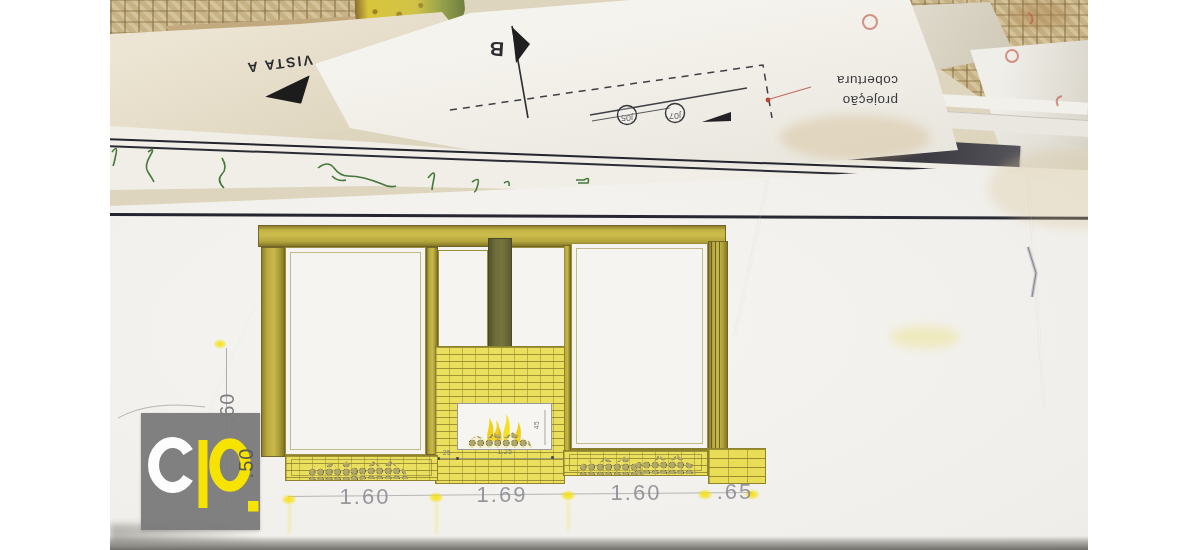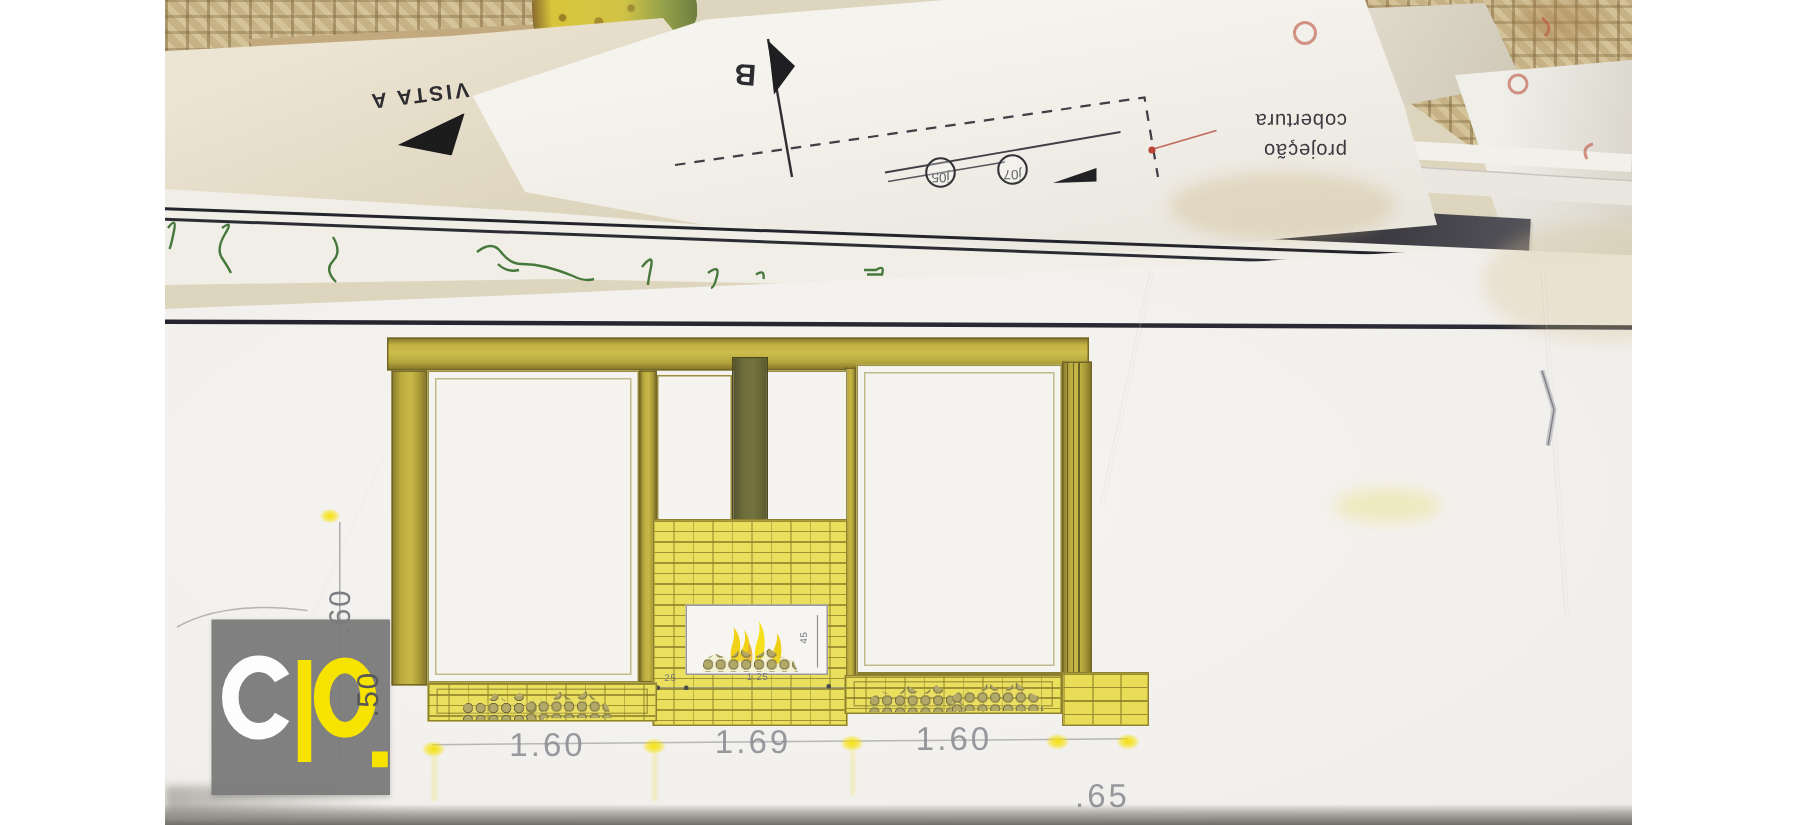--- a/index.html
+++ b/index.html
@@ -186,21 +186,21 @@
     <div class="a dot-y" style="left:178px;top:14px;"></div>
     <div class="a dot-y" style="left:310px;top:12px;"></div>
     <div class="a dot-y" style="left:447px;top:11px;"></div>
     <div class="a dot-y" style="left:494px;top:11px;"></div>
     <div class="a streak-y" style="left:38px;top:26px;height:30px;"></div>
     <div class="a streak-y" style="left:185px;top:24px;height:32px;"></div>
     <div class="a streak-y" style="left:317px;top:22px;height:30px;"></div>
     <div class="a dimtxt" style="left:75px;top:6px;width:80px;">1.60</div>
     <div class="a dimtxt" style="left:212px;top:4px;width:80px;">1.69</div>
     <div class="a dimtxt" style="left:346px;top:2px;width:80px;">1.60</div>
-    <div class="a dimtxt" style="left:450px;top:1px;width:70px;margin-top:39px;">.65</div>
+    <div class="a dimtxt" style="left:450px;top:1px;width:70px;">.65</div>
   </div>
 
   <div class="a" style="left:95px;top:333px;width:70px;height:185px;z-index:10;">
     <div class="a dot-y" style="left:8px;top:6px;width:14px;height:10px;"></div>
     <div class="a" style="left:21px;top:15px;width:1px;height:158px;background:rgba(150,150,155,.75);"></div>
     <div class="a dimtxt-v" style="left:-1px;top:65px;width:44px;height:20px;transform:rotate(-90deg);">.60</div>
   </div>
 
   <div class="a dimtxt-v" style="left:113px;top:453px;width:44px;height:20px;transform:rotate(-90deg);color:#55555a;z-index:31;">.50</div>
 

